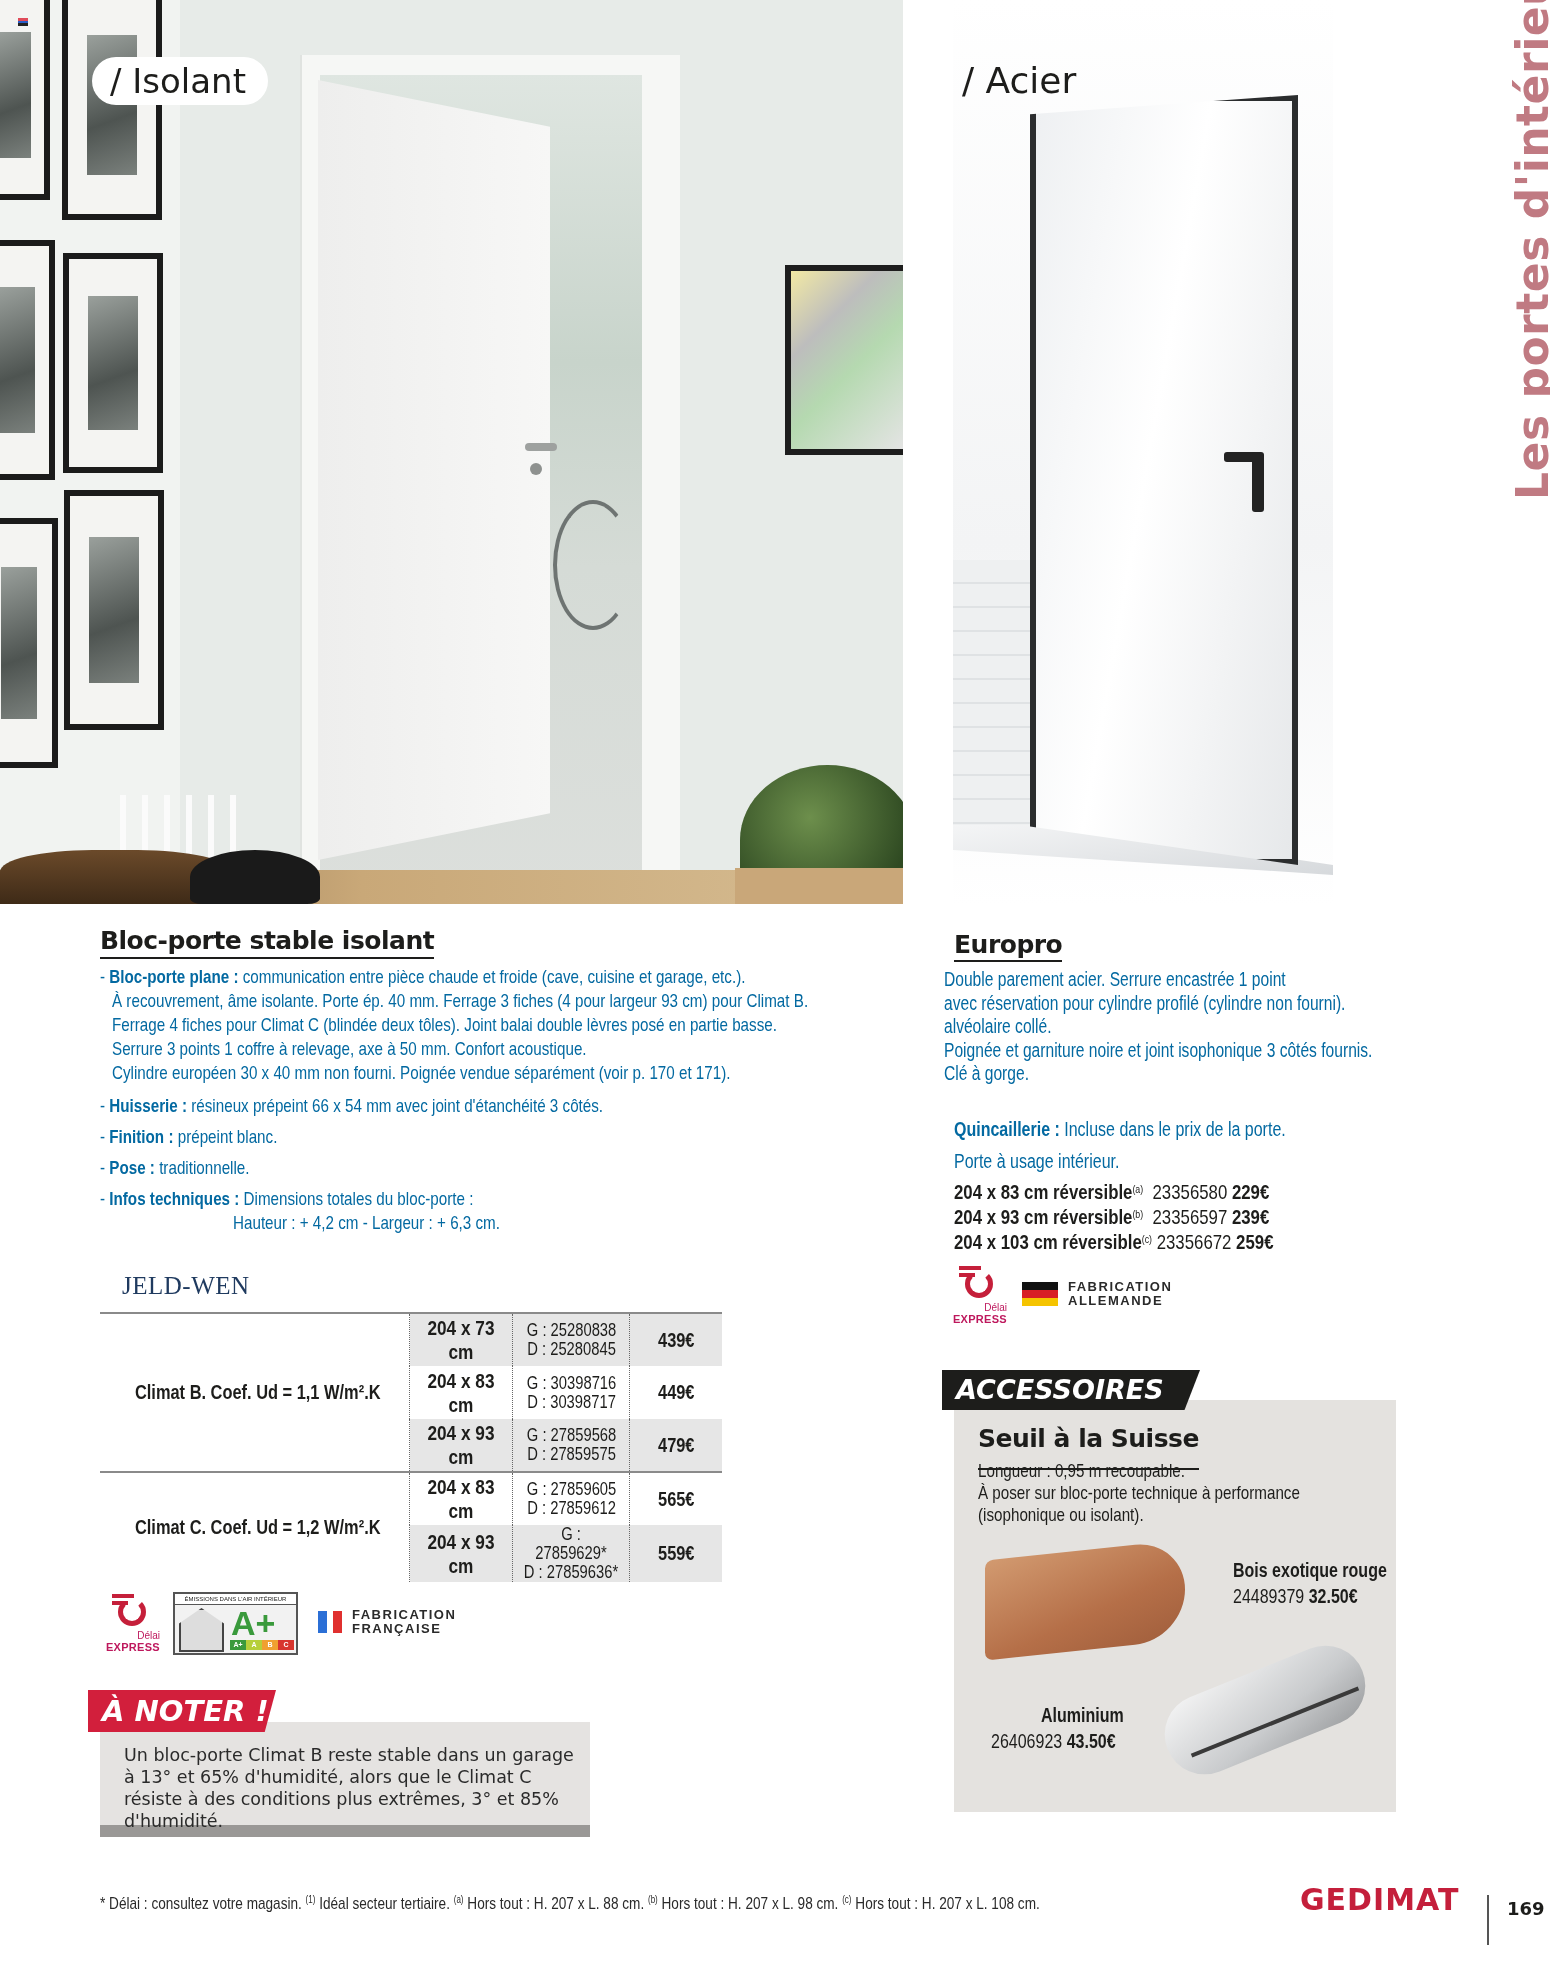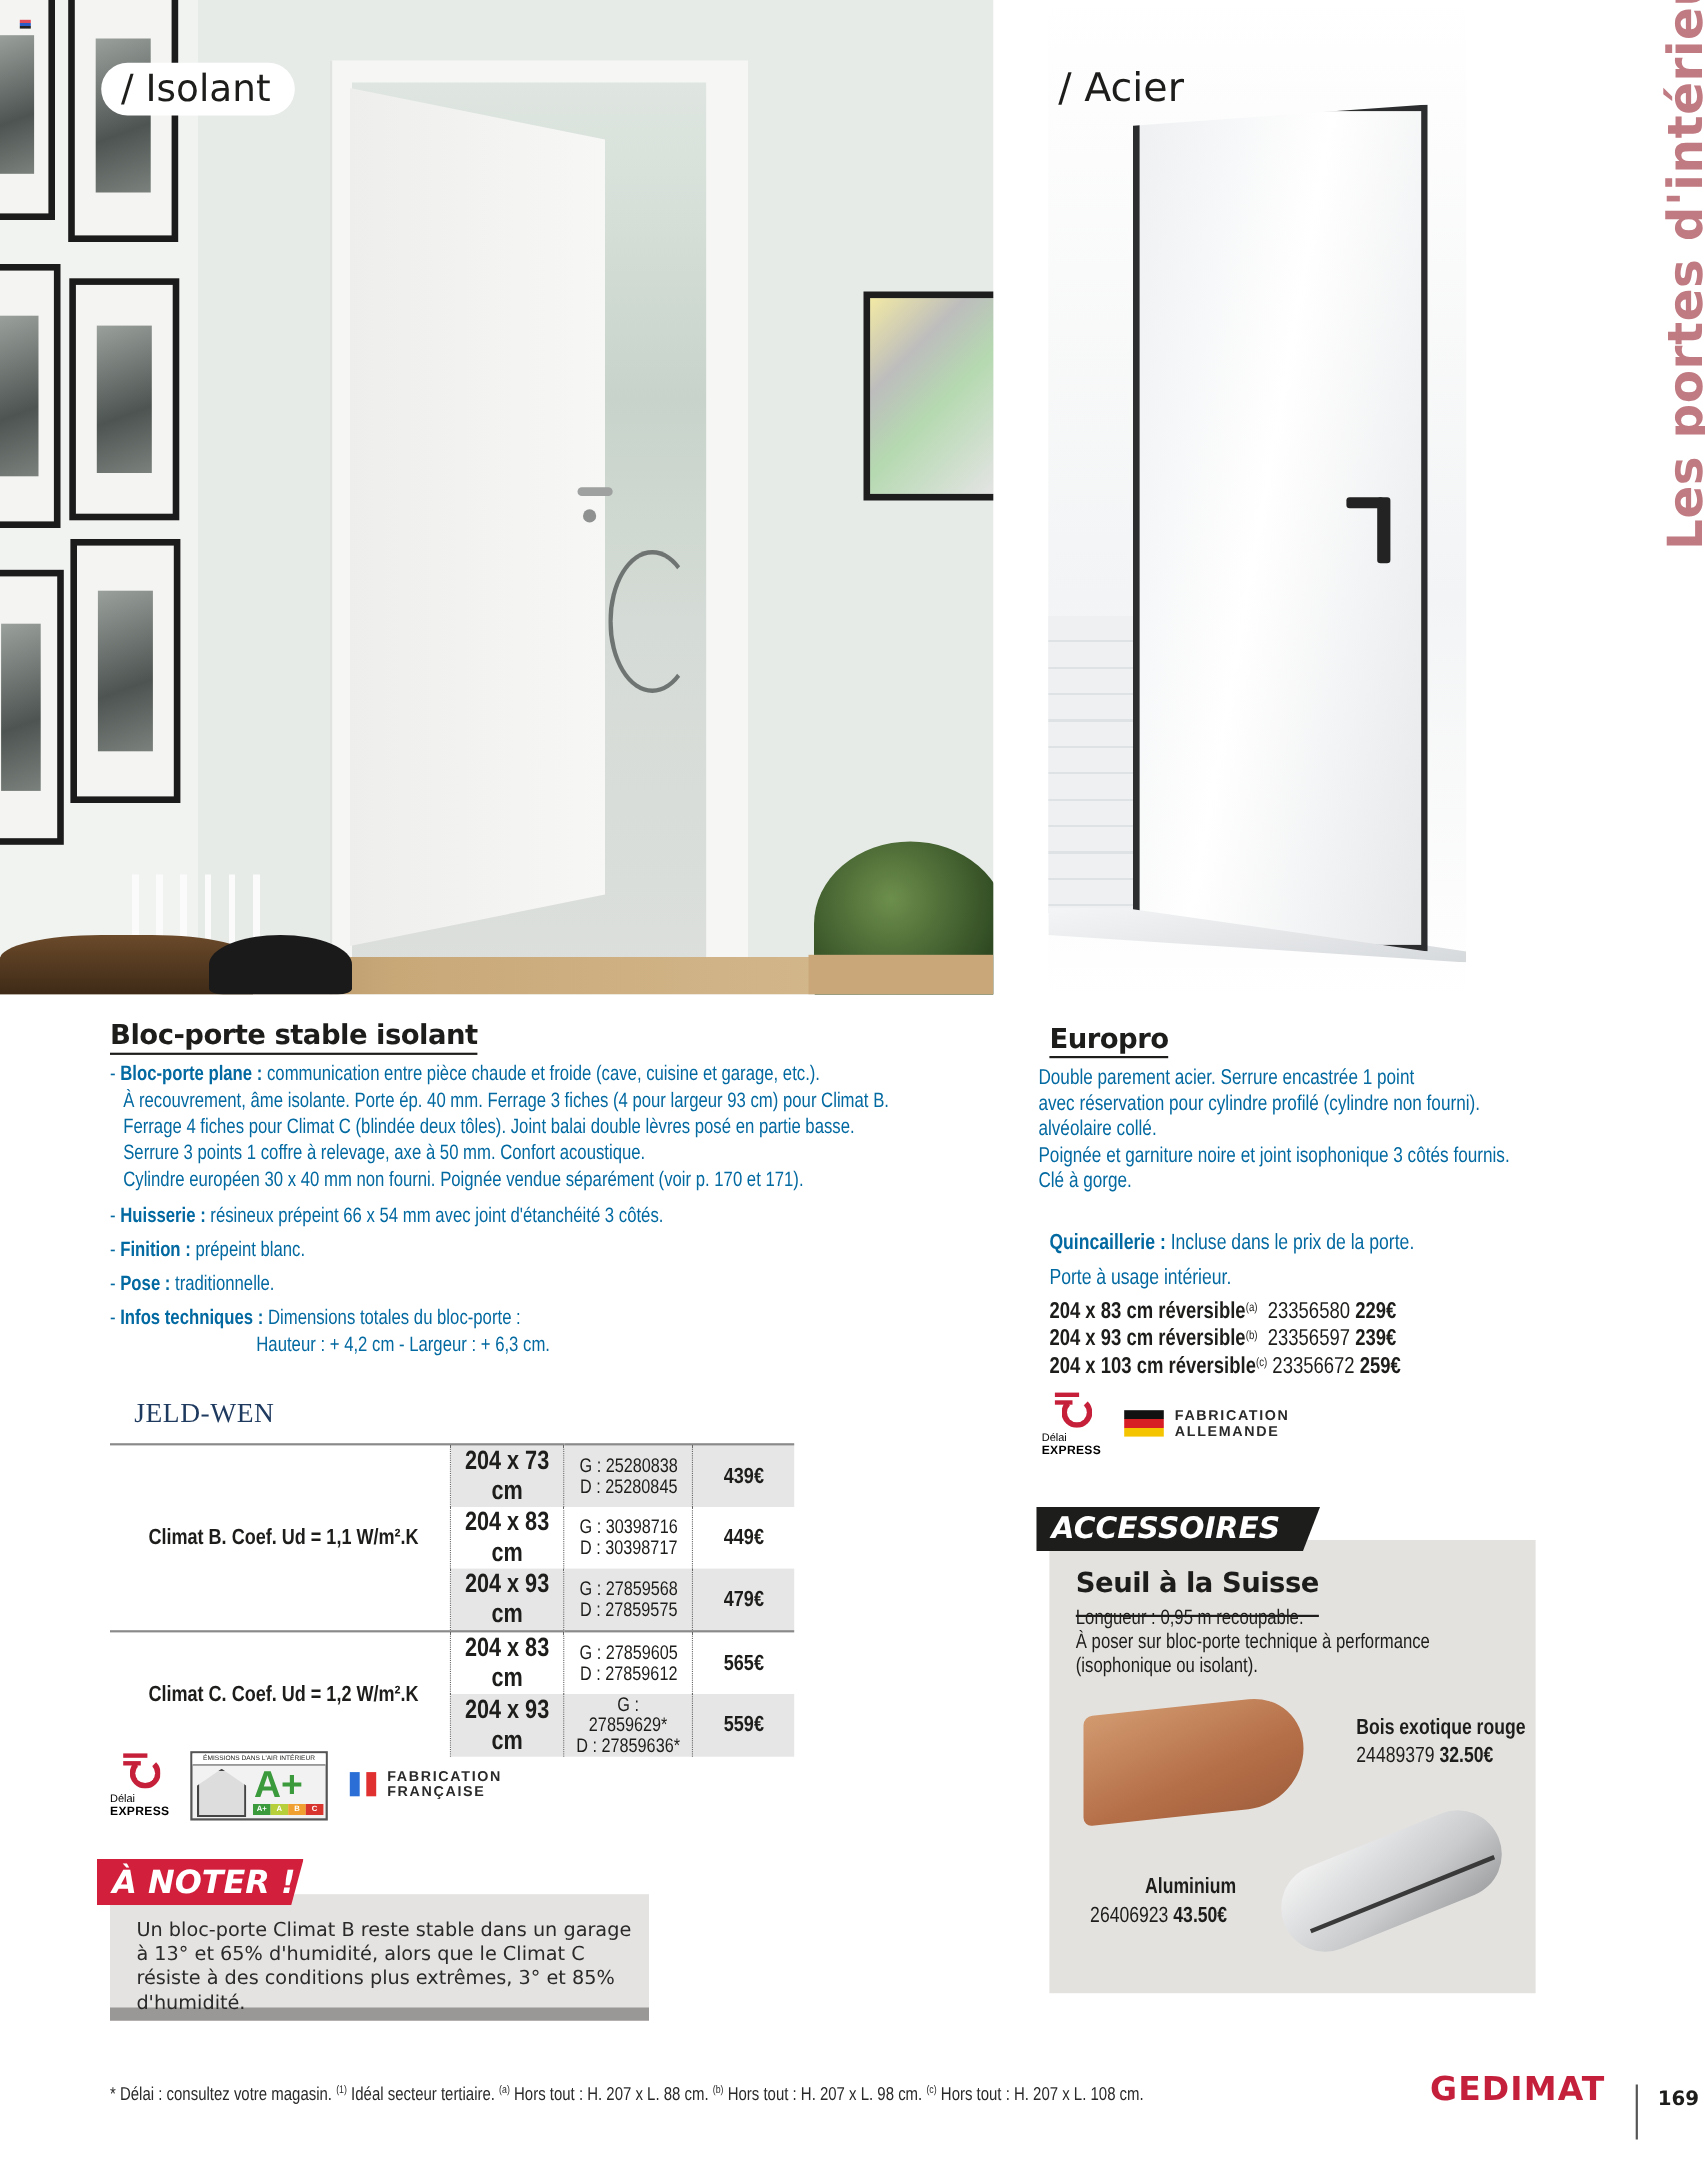--- a/index.html
+++ b/index.html
@@ -45,29 +45,29 @@
   .desc { position: absolute; font-size: 19px; line-height: 24px; color: #0369a1; }
   .desc .line { white-space: nowrap; }
   .desc b { font-weight: bold; }
   .sq { display: inline-block; transform: scaleX(0.8); transform-origin: left center; white-space: nowrap; }
 
   .jeldwen { position: absolute; left: 100px; top: 1272px; font-family: "Liberation Serif", serif; font-size: 25px; color: #1f3a5f; letter-spacing: 0.5px; margin-left: 22px; }
 
   table.spec { position: absolute; left: 100px; top: 1312px; width: 622px; border-collapse: collapse; }
   table.spec td { height: 53px; padding: 0; vertical-align: middle; }
   table.spec td.label { width: 286px; font-weight: bold; font-size: 20px; padding-left: 8px; }
-  table.spec td.size { width: 95px; text-align: center; font-size: 24px; font-weight: bold; border-left: 1px dotted #666; }
+  table.spec td.size { width: 95px; text-align: center; font-size: 21px; font-weight: bold; border-left: 1px dotted #666; }
   table.spec td.ref { width: 108px; text-align: center; font-size: 18px; line-height: 19px; border-left: 1px dotted #666; }
   table.spec td.price { width: 85px; text-align: center; font-weight: bold; font-size: 20px; border-left: 1px dotted #666; }
   table.spec tr.shade td.size, table.spec tr.shade td.ref, table.spec tr.shade td.price { background: #e6e6e6; }
   table.spec tr.group-top td { border-top: 2px solid #8a8a8a; }
   table.spec .sqc { display: inline-block; transform: scaleX(0.82); }
 
   
-  .express { position: absolute; width: 60px; text-align: left; color: #000000; }
+  .express { position: absolute; width: 60px; text-align: right; color: #be185d; }
   .express .clock { margin: 0 auto; width: 40px; height: 40px; position: relative; }
   .express .clock .ring { position: absolute; left: 8px; top: 8px; width: 28px; height: 28px; border: 5px solid #c51f3a; border-radius: 50%; border-top-color: transparent; }
   .express .clock .bar { position: absolute; left: 2px; height: 4px; background: #c51f3a; }
   .express .l1 { font-size: 10px; line-height: 11px; }
   .express .l2 { font-size: 11px; font-weight: bold; line-height: 12px; letter-spacing: 0.3px; }
 
   .emission { position: absolute; left: 173px; top: 1592px; width: 125px; height: 63px; border: 2px solid #555; background: #f2f2f2; }
   .emission .top { font-size: 6px; background: #fff; text-align: center; height: 11px; line-height: 11px; border-bottom: 1px solid #555; }
   .emission .house { position: absolute; left: 4px; top: 14px; width: 45px; height: 44px; border: 2px solid #444; background: #ddd; clip-path: polygon(50% 0, 100% 35%, 100% 100%, 0 100%, 0 35%); }
   .emission .grade { position: absolute; left: 56px; top: 10px; font-size: 34px; font-weight: bold; color: #3a9a3c; }

